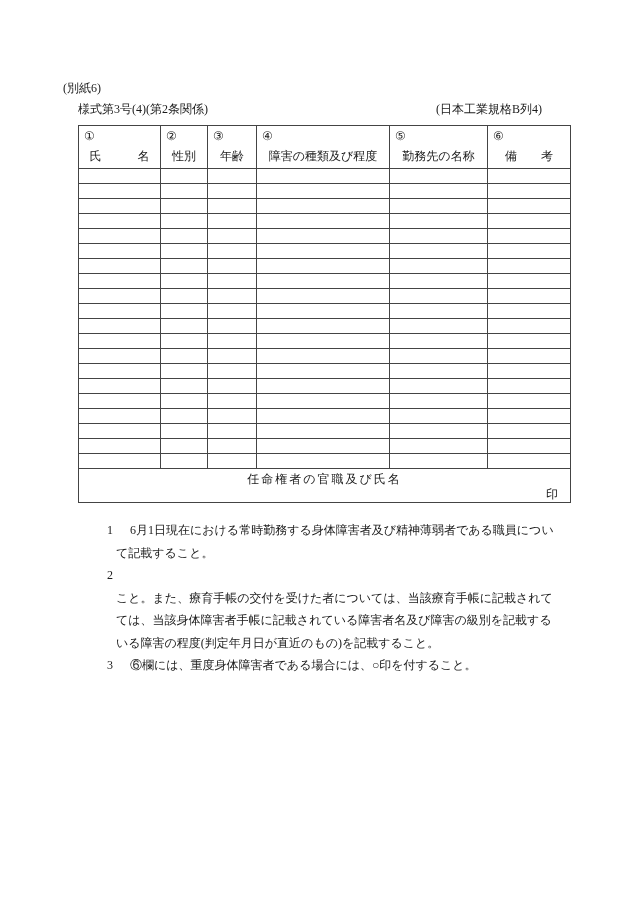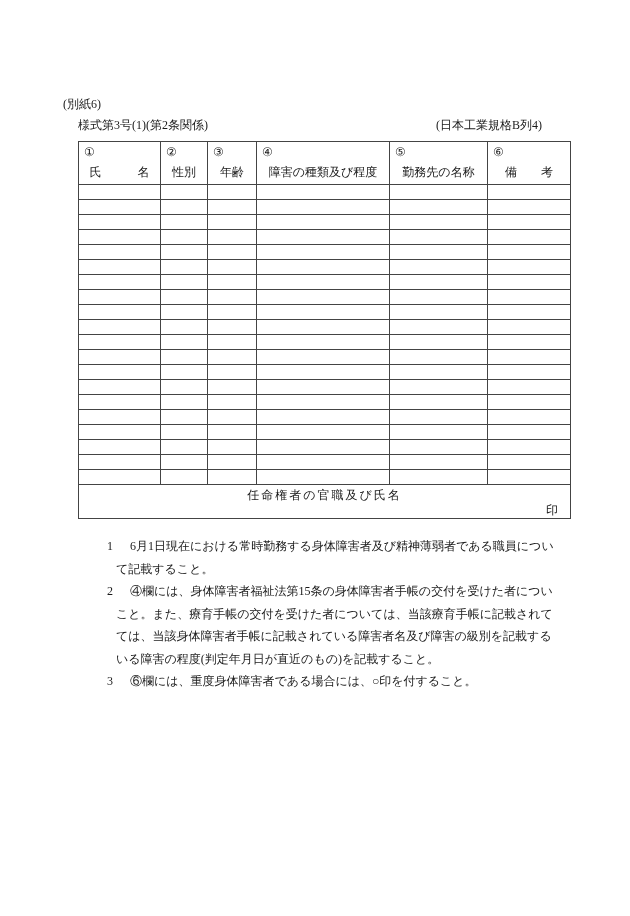--- a/index.html
+++ b/index.html
@@ -1,20 +1,20 @@
 <!DOCTYPE html>
 <html><head>
 <meta charset="utf-8">
 <style>
   html,body { margin:0; padding:0; background:#ffffff; }
   .page {
     position:relative;
     width:630px;
     height:686px;
-    margin:16px auto;
+    margin:0 auto;
     background:#ffffff;
     color:#1a1a1a;
     font-family:"Liberation Serif","DejaVu Serif",serif;
     box-sizing:border-box;
     padding-top:80px;
     overflow:hidden;
   }
   .attachment {
     margin-left:63px;
     font-size:12px;
@@ -94,21 +94,21 @@
   .note-cont { padding-left:16px; }
 </style>
 </head>
 <body>
 
 <div class="page">
 
   <div class="attachment">(別紙6)</div>
 
   <div class="form-row">
-    <span>様式第3号(1)(第2条関係)</span>
+    <span>様式第3号(4)(第2条関係)</span>
     <span>(日本工業規格B列4)</span>
   </div>
 
 
   <table class="form-table">
     <colgroup>
       <col class="c1">
         <col class="c2">
         <col class="c3">
         <col class="c4">
@@ -322,21 +322,20 @@
       <div class="note-line1">
         <span class="note-num">1</span>
         <span>6月1日現在における常時勤務する身体障害者及び精神薄弱者である職員につい</span>
       </div>
       <div class="note-cont">て記載すること。</div>
     </div>
 
     <div class="note">
       <div class="note-line1">
         <span class="note-num">2</span>
-        <span>④欄には、身体障害者福祉法第15条の身体障害者手帳の交付を受けた者につい</span>
       </div>
       <div class="note-cont">こと。また、療育手帳の交付を受けた者については、当該療育手帳に記載されて</div>
       <div class="note-cont">ては、当該身体障害者手帳に記載されている障害者名及び障害の級別を記載する</div>
       <div class="note-cont">いる障害の程度(判定年月日が直近のもの)を記載すること。</div>
     </div>
 
     <div class="note">
       <div class="note-line1">
         <span class="note-num">3</span>
         <span>⑥欄には、重度身体障害者である場合には、○印を付すること。</span>

